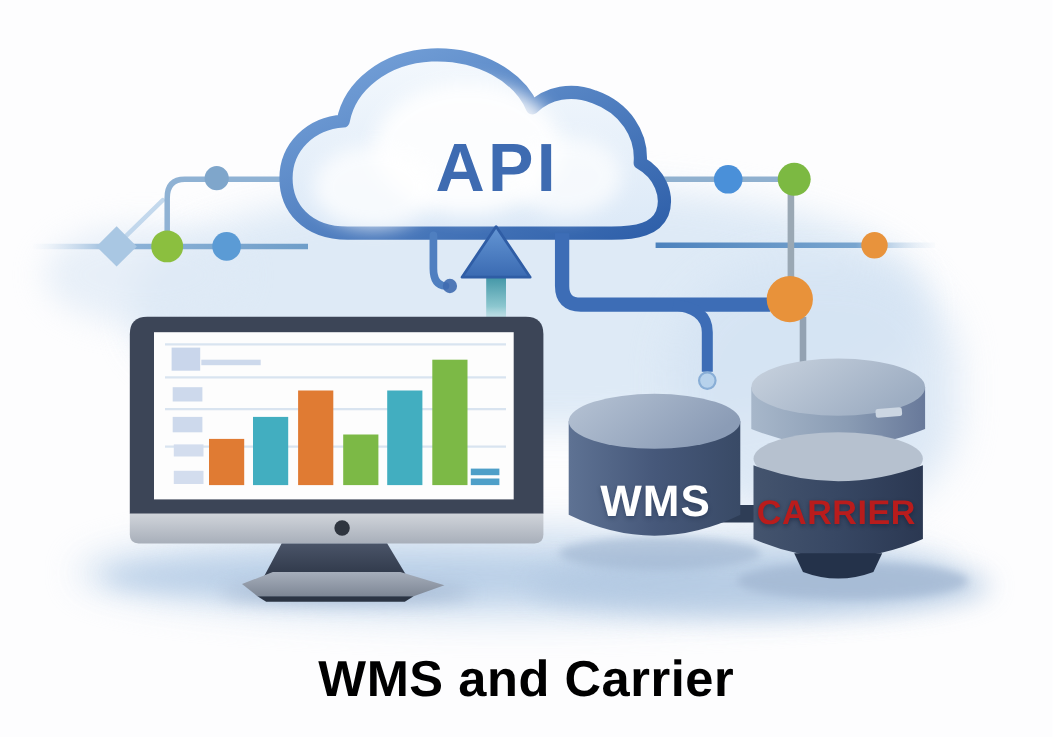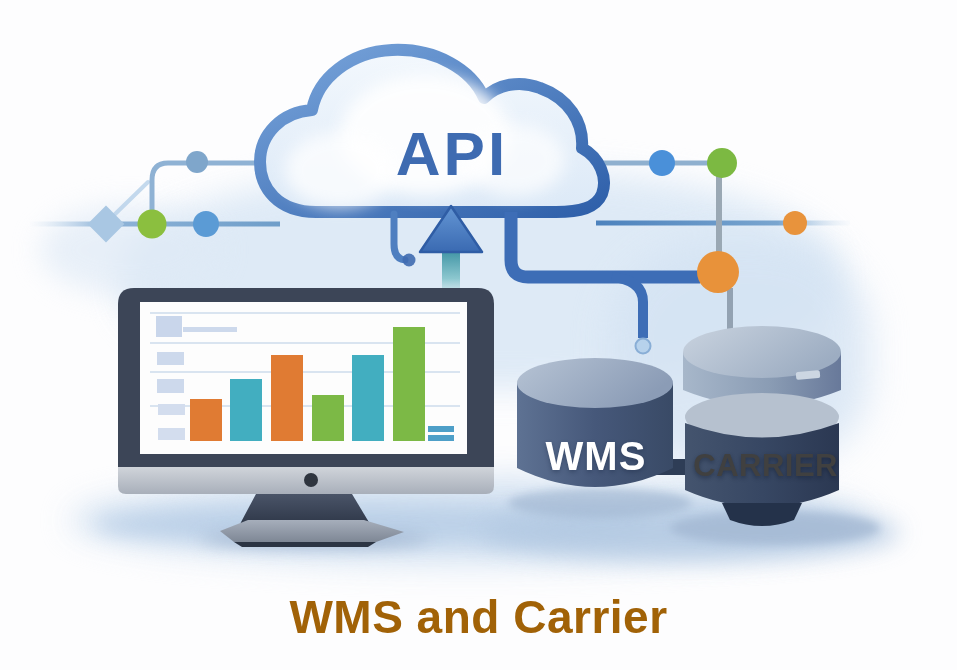--- a/index.html
+++ b/index.html
@@ -14,27 +14,27 @@
     left:352px;top:118px;width:200px;text-align:center;
     font-size:62px;letter-spacing:3px;color:#3e6bb1;
   }
   .wms-label{
     left:520px;top:410px;width:152px;text-align:center;
     font-size:40px;letter-spacing:1px;color:#ffffff;
     text-shadow:0 2px 4px rgba(20,35,60,.35);
     margin-top:24px;
   }
   .carrier-label{
-    left:688px;top:448px;width:150px;text-align:right;
-    font-size:31px;letter-spacing:0.5px;color:#404040;
+    left:688px;top:448px;width:150px;text-align:left;
+    font-size:31px;letter-spacing:0.5px;color:#b91c1c;
     text-shadow:0 2px 4px rgba(10,20,40,.4);
   }
   .caption{
     left:0;top:590px;width:957px;text-align:center;
-    font-size:46px;color:#a16207;letter-spacing:0.5px;
+    font-size:46px;color:#000000;letter-spacing:0.5px;
   }
 </style>
 </head>
 <body>
 
 <div class="stage">
 
   <div class="wash" style="left:120px;top:170px;width:720px;height:220px;background:#d9e7f5;border-radius:45%;filter:blur(16px);opacity:.85;"></div>
   <div class="wash" style="left:610px;top:240px;width:260px;height:230px;background:#d4e3f3;border-radius:40%;filter:blur(18px);opacity:.8;"></div>
   <div class="wash" style="left:40px;top:205px;width:180px;height:90px;background:#dfeaf6;border-radius:50%;filter:blur(14px);opacity:.7;"></div>

